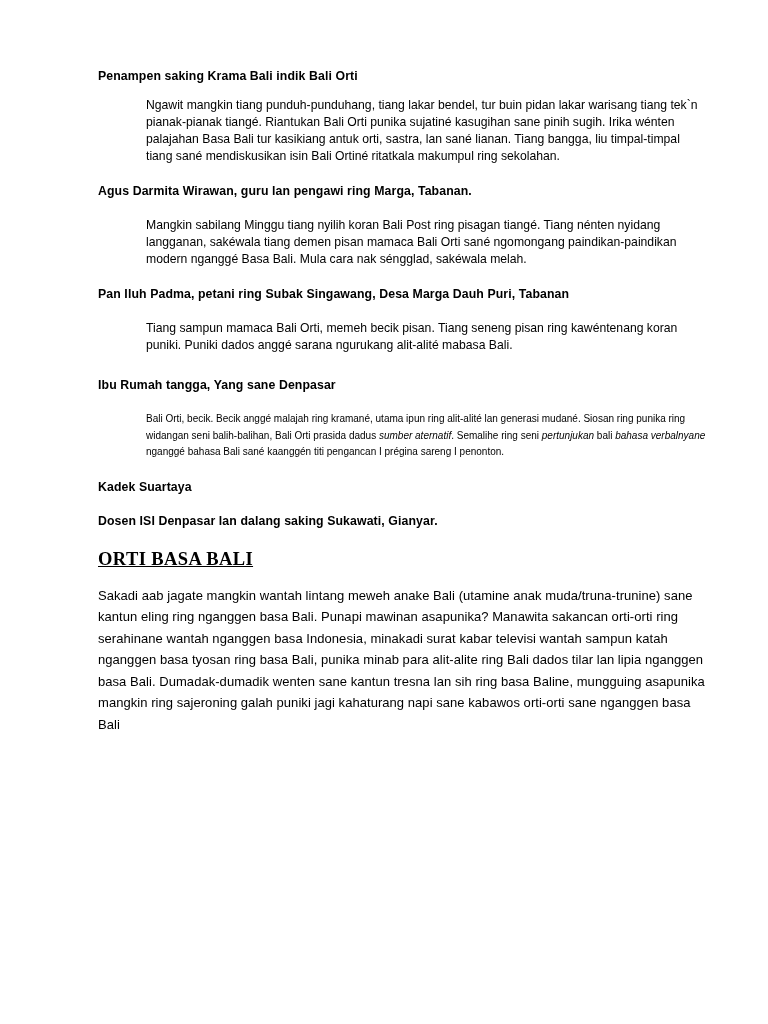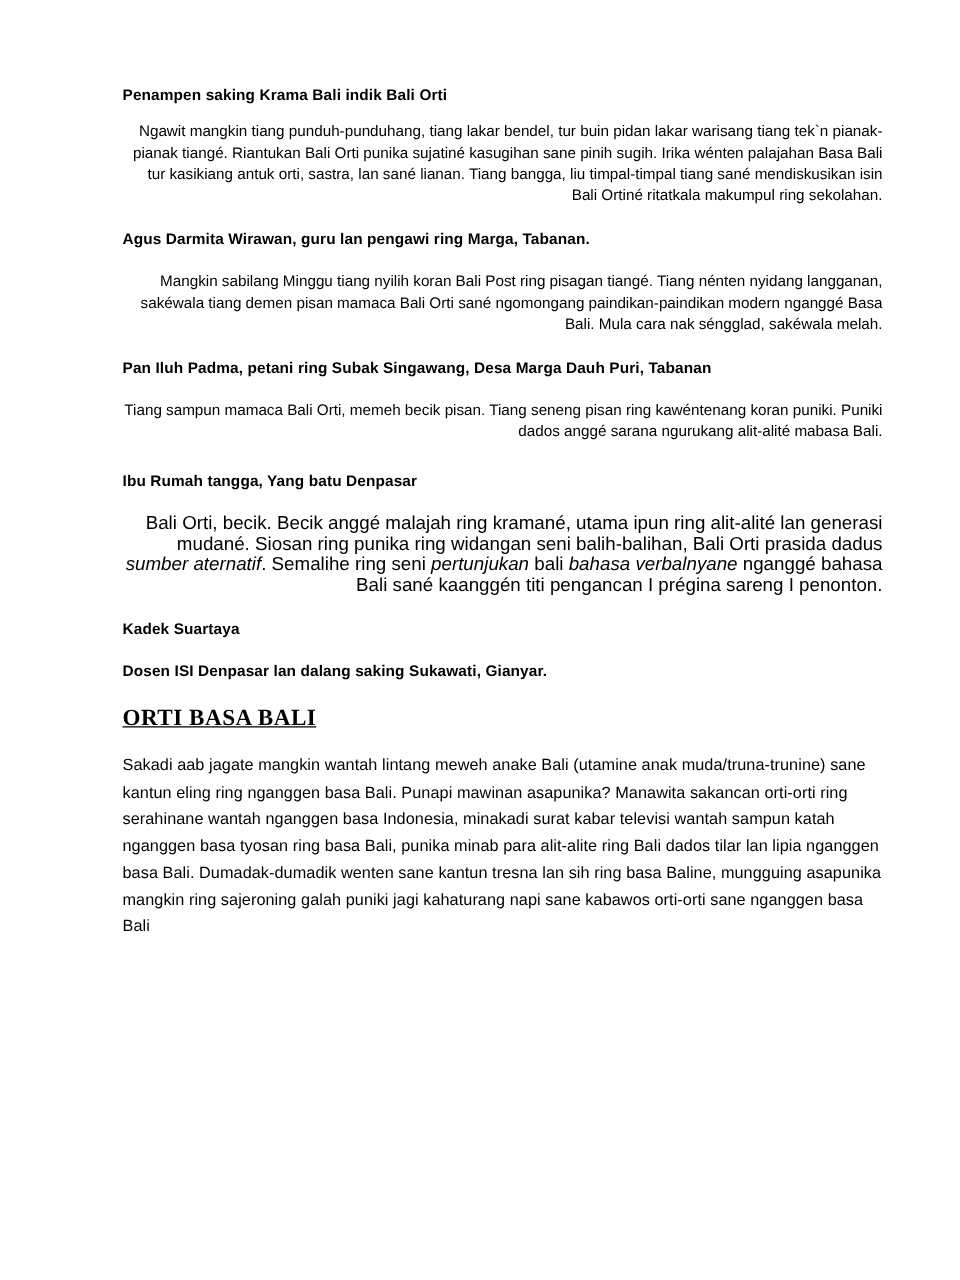--- a/index.html
+++ b/index.html
@@ -33,24 +33,25 @@
   }
   .hd {
     font-weight: bold;
     font-size: 12.3px;
     line-height: 16px;
     letter-spacing: 0.1px;
   }
   .para {
     font-size: 12.2px;
     line-height: 17px;
-    text-align: right;
+    text-align: left;
+    margin-left: 48px;
   }
   .para-small {
-    font-size: 15px;
+    font-size: 10px;
     line-height: 16.5px;
   }
   .spacer-sm { height: 5px; }
   .title-big {
     font-family: "Liberation Serif", serif;
     font-weight: bold;
     font-size: 18.5px;
     line-height: 24px;
     letter-spacing: 0.4px;
     margin-top: 18px;
@@ -103,21 +104,21 @@
     <div class="blk">
       <p class="para">Tiang sampun mamaca Bali Orti, memeh becik pisan. Tiang seneng pisan ring kawéntenang koran puniki. Puniki dados anggé sarana ngurukang alit-alité mabasa Bali.</p>
     </div>
 
     <div class="spacer-sm"></div>
 
 
     <div class="spacer-sm"></div>
 
     <div class="blk">
-      <p class="hd">Ibu Rumah tangga, Yang batu Denpasar</p>
+      <p class="hd">Ibu Rumah tangga, Yang sane Denpasar</p>
     </div>
 
     <div class="spacer-sm"></div>
 
     <div class="blk">
       <p class="para para-small"><span>Bali Orti, becik. Becik anggé malajah ring kramané, utama ipun ring alit-alité lan generasi mudané. Siosan ring punika ring widangan seni balih-balihan, Bali Orti prasida dadus </span><em class="it">sumber aternatif</em><span>. Semalihe ring seni </span><em class="it">pertunjukan</em><span> bali </span><em class="it">bahasa verbalnyane</em><span> nganggé bahasa Bali sané kaanggén titi pengancan I prégina sareng I penonton.</span></p>
     </div>
 
     <div class="spacer-sm"></div>
 

